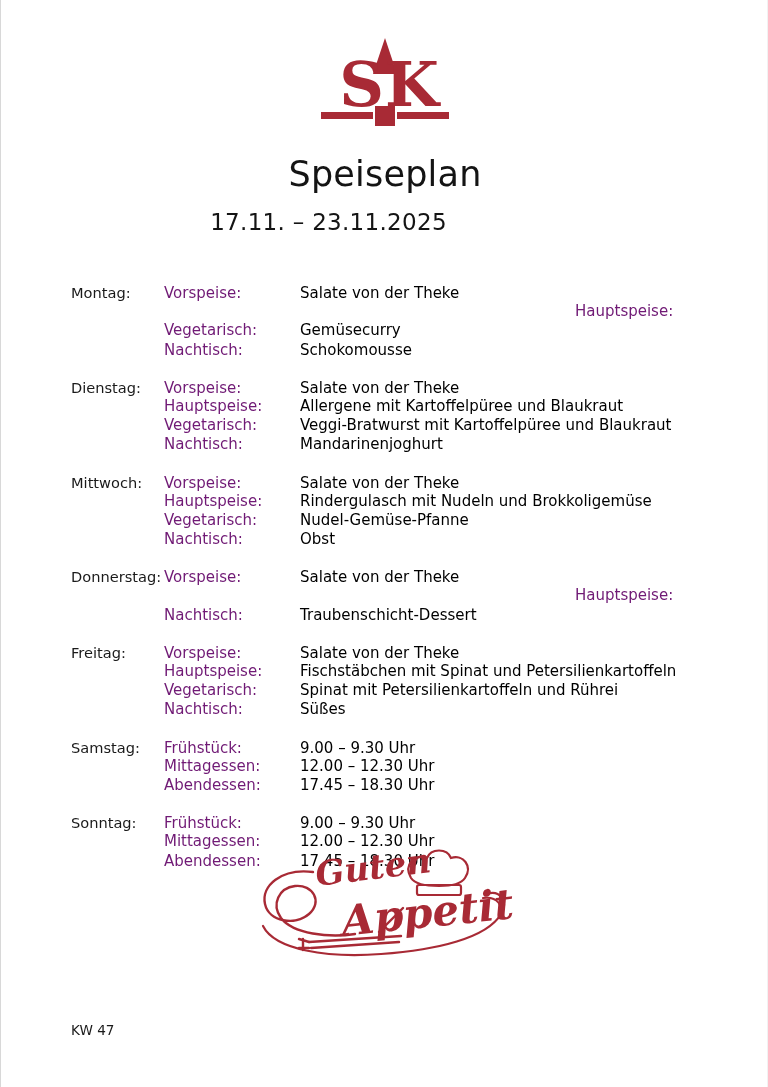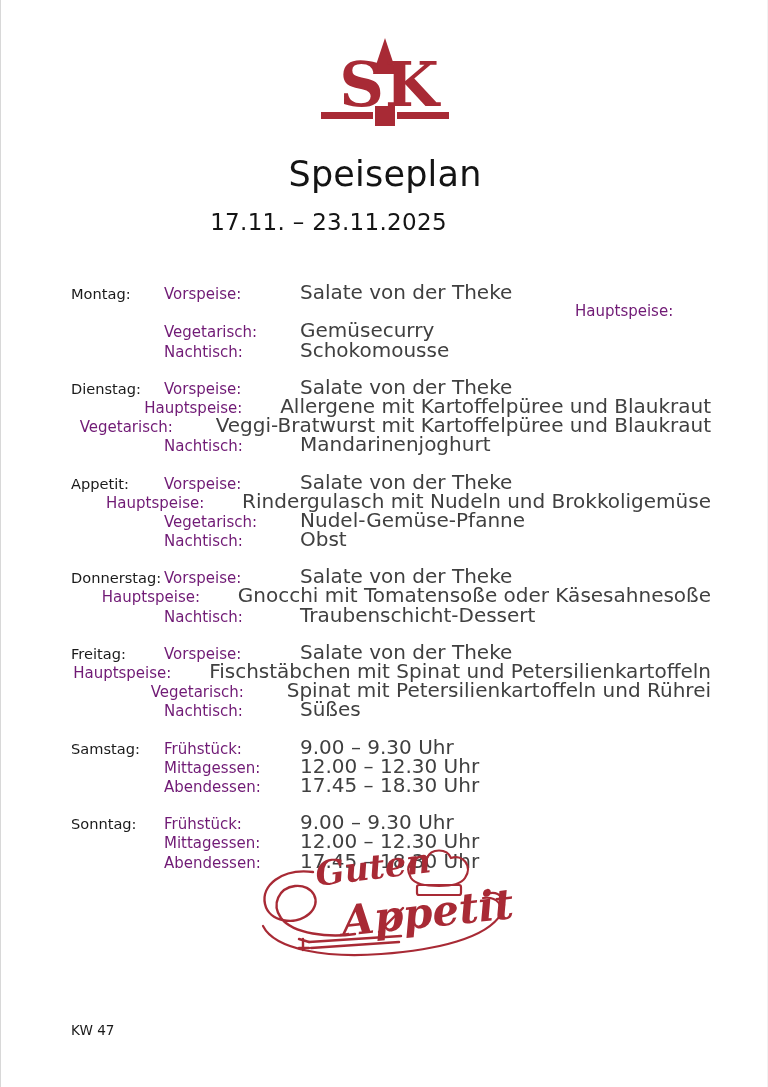--- a/index.html
+++ b/index.html
@@ -91,22 +91,22 @@
     color: #1a1a1a;
   }
   .col-label {
     width: 136px;
     flex: 0 0 136px;
     font-size: 15px;
     color: #701a75;
   }
   .col-dish {
     flex: 1 1 auto;
-    font-size: 20px;
-    color: #404040;
+    font-size: 15px;
+    color: #000000;
   }
 
   
   .appetit-wrap {
     position: absolute;
     top: 838px;
     left: 0;
     width: 768px;
     display: flex;
     justify-content: center;
@@ -197,21 +197,21 @@
           <div class="col-dish">Veggi-Bratwurst mit Kartoffelpüree und Blaukraut</div>
         </div>
         <div class="row">
           <div class="col-day"></div>
           <div class="col-label">Nachtisch:</div>
           <div class="col-dish">Mandarinenjoghurt</div>
         </div>
       </div>
       <div class="day-block">
         <div class="row">
-          <div class="col-day">Appetit:</div>
+          <div class="col-day">Mittwoch:</div>
           <div class="col-label">Vorspeise:</div>
           <div class="col-dish">Salate von der Theke</div>
         </div>
         <div class="row">
           <div class="col-day"></div>
           <div class="col-label">Hauptspeise:</div>
           <div class="col-dish">Rindergulasch mit Nudeln und Brokkoligemüse</div>
         </div>
         <div class="row">
           <div class="col-day"></div>
@@ -226,21 +226,20 @@
       </div>
       <div class="day-block">
         <div class="row">
           <div class="col-day">Donnerstag:</div>
           <div class="col-label">Vorspeise:</div>
           <div class="col-dish">Salate von der Theke</div>
         </div>
         <div class="row">
           <div class="col-day"></div>
           <div class="col-label">Hauptspeise:</div>
-          <div class="col-dish">Gnocchi mit Tomatensoße oder Käsesahnesoße</div>
         </div>
         <div class="row">
           <div class="col-day"></div>
           <div class="col-label">Nachtisch:</div>
           <div class="col-dish">Traubenschicht-Dessert</div>
         </div>
       </div>
       <div class="day-block">
         <div class="row">
           <div class="col-day">Freitag:</div>

